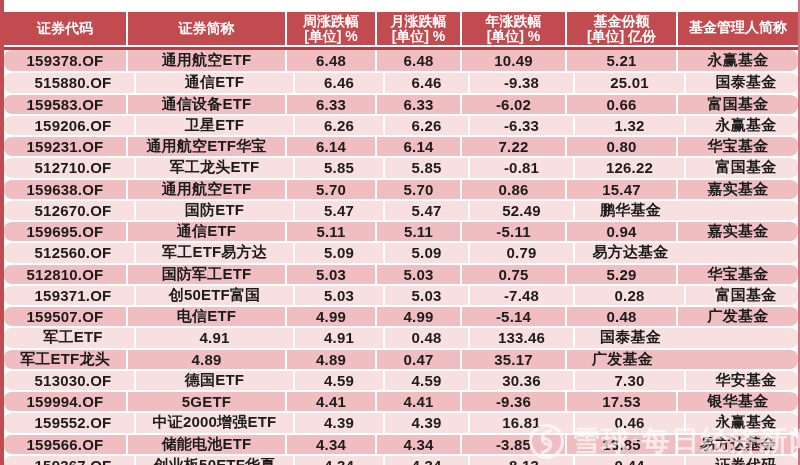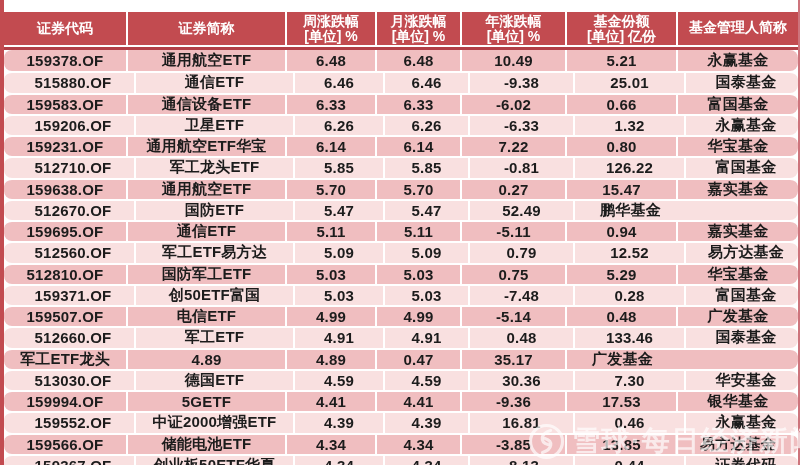--- a/index.html
+++ b/index.html
@@ -141,21 +141,21 @@
         <div class="cell c3">5.85</div>
         <div class="cell c4">-0.81</div>
         <div class="cell c5">126.22</div>
         <div class="cell c6">富国基金</div>
       </div>
       <div class="row odd">
         <div class="cell c0">159638.OF</div>
         <div class="cell c1">通用航空ETF</div>
         <div class="cell c2">5.70</div>
         <div class="cell c3">5.70</div>
-        <div class="cell c4">0.27</div>
+        <div class="cell c4">0.86</div>
         <div class="cell c5">15.47</div>
         <div class="cell c6">嘉实基金</div>
       </div>
       <div class="row even">
         <div class="cell c0">512670.OF</div>
         <div class="cell c1">国防ETF</div>
         <div class="cell c2">5.47</div>
         <div class="cell c3">5.47</div>
         <div class="cell c5">52.49</div>
         <div class="cell c6">鹏华基金</div>
@@ -168,21 +168,20 @@
         <div class="cell c4">-5.11</div>
         <div class="cell c5">0.94</div>
         <div class="cell c6">嘉实基金</div>
       </div>
       <div class="row even">
         <div class="cell c0">512560.OF</div>
         <div class="cell c1">军工ETF易方达</div>
         <div class="cell c2">5.09</div>
         <div class="cell c3">5.09</div>
         <div class="cell c4">0.79</div>
-        <div class="cell c5">12.52</div>
         <div class="cell c6">易方达基金</div>
       </div>
       <div class="row odd">
         <div class="cell c0">512810.OF</div>
         <div class="cell c1">国防军工ETF</div>
         <div class="cell c2">5.03</div>
         <div class="cell c3">5.03</div>
         <div class="cell c4">0.75</div>
         <div class="cell c5">5.29</div>
         <div class="cell c6">华宝基金</div>
@@ -199,21 +198,20 @@
       <div class="row odd">
         <div class="cell c0">159507.OF</div>
         <div class="cell c1">电信ETF</div>
         <div class="cell c2">4.99</div>
         <div class="cell c3">4.99</div>
         <div class="cell c4">-5.14</div>
         <div class="cell c5">0.48</div>
         <div class="cell c6">广发基金</div>
       </div>
       <div class="row even">
-        <div class="cell c0">512660.OF</div>
         <div class="cell c1">军工ETF</div>
         <div class="cell c2">4.91</div>
         <div class="cell c3">4.91</div>
         <div class="cell c4">0.48</div>
         <div class="cell c5">133.46</div>
         <div class="cell c6">国泰基金</div>
       </div>
       <div class="row odd">
         <div class="cell c1">军工ETF龙头</div>
         <div class="cell c2">4.89</div>

